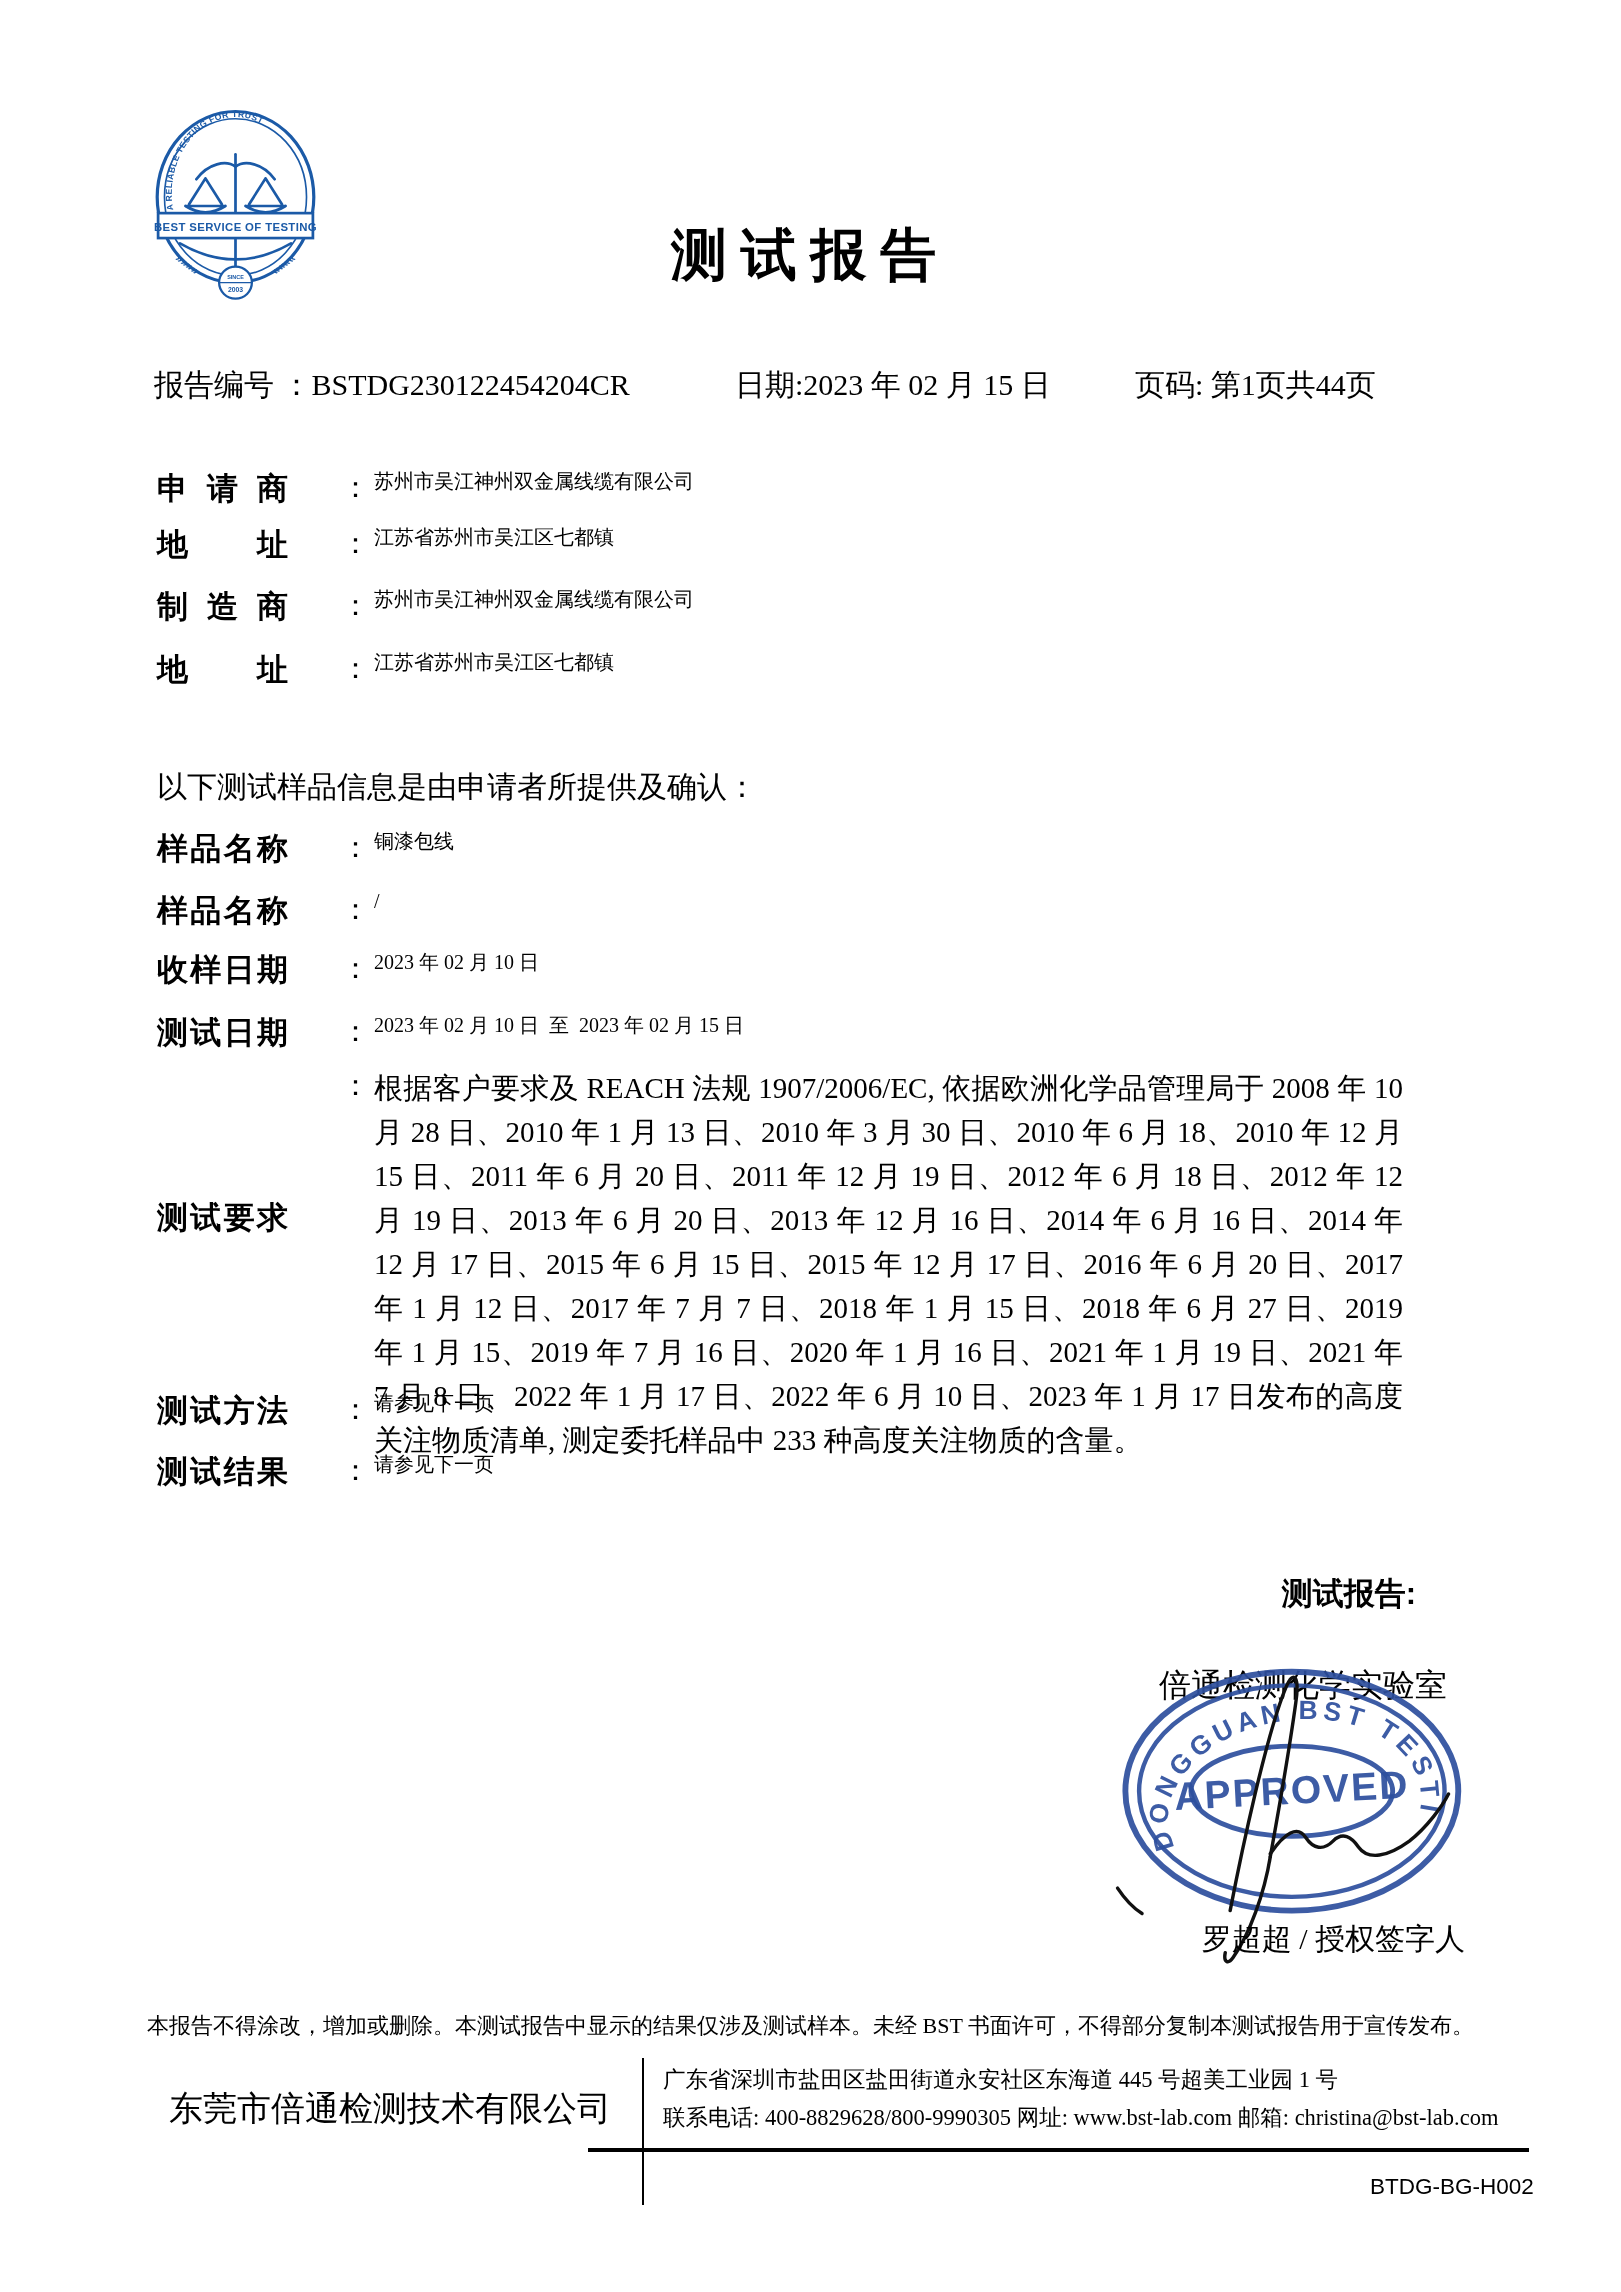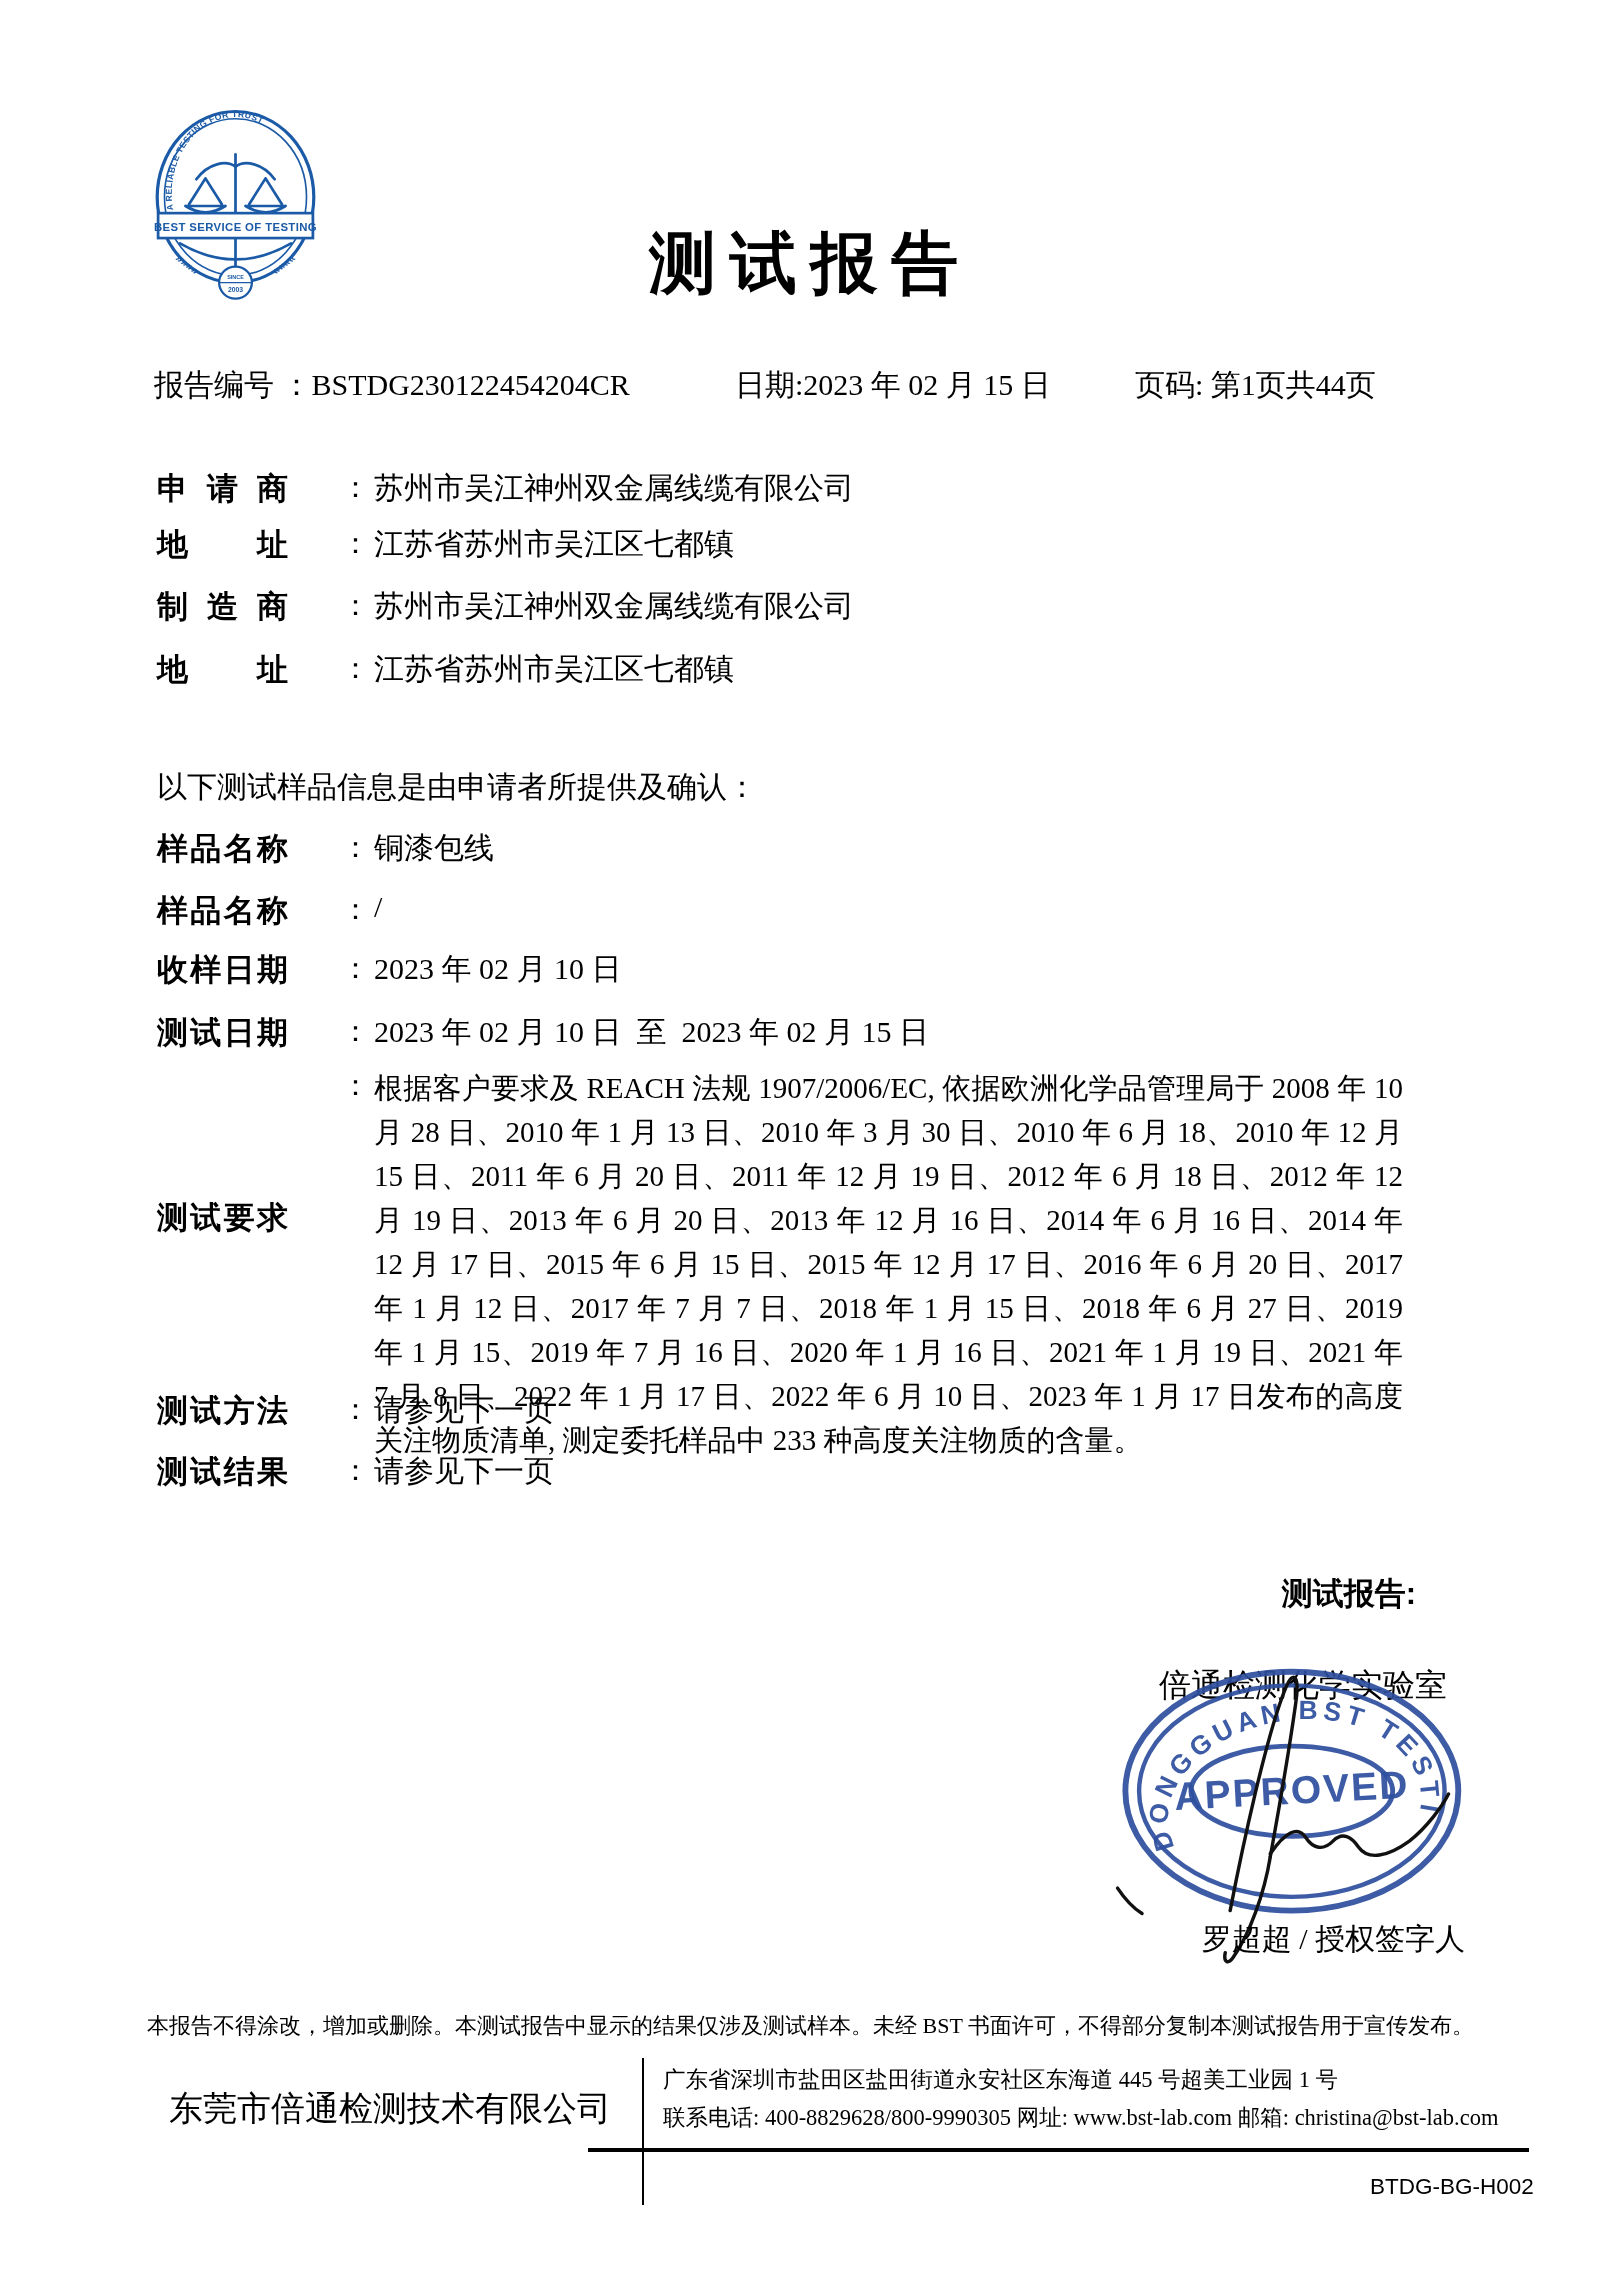--- a/index.html
+++ b/index.html
@@ -1,29 +1,29 @@
 <!DOCTYPE html>
 <html><head>
 <meta charset="utf-8">
 <style>
   html,body{margin:0;padding:0;background:#e8e8e8;}
   .page{position:relative;width:1621px;height:2293px;background:#ffffff;margin:0 auto;
         font-family:"Liberation Serif","DejaVu Serif",serif;color:#000;overflow:hidden;}
   .abs{position:absolute;}
-  .doc-title{left:0;right:0;top:218px;text-align:center;font-size:67px;font-weight:bold;
+  .doc-title{left:0;right:0;top:218px;text-align:center;font-size:56px;font-weight:bold;
              letter-spacing:13.7px;font-family:"Liberation Serif","DejaVu Serif",serif;}
   .meta-row{left:0;top:365px;width:100%;height:43px;font-size:30px;}
   .meta-report{left:154px;top:0;}
   .meta-date{left:735px;top:0;}
   .meta-page{left:1135px;top:0;}
   .frow{left:0;width:100%;height:43px;}
   .flabel{position:absolute;left:157px;width:131px;font-family:"Liberation Sans","DejaVu Sans",sans-serif;
           font-weight:bold;font-size:31px;text-align:justify;text-align-last:justify;}
   .fcolon{position:absolute;left:341px;font-size:29px;}
-  .fvalue{position:absolute;left:374px;font-size:30px;white-space:pre-wrap;}
+  .fvalue{position:absolute;left:374px;font-size:20px;white-space:pre-wrap;}
   .intro{left:157px;top:767px;font-size:30px;}
   .para{position:absolute;left:374px;top:0;width:1029px;font-size:29px;line-height:44px;
         text-align:justify;white-space:normal;}
   .sig-head{right:205px;top:1573px;font-size:31px;font-weight:bold;
             font-family:"Liberation Sans","DejaVu Sans",sans-serif;}
   .sig-lab{right:174px;top:1664px;font-size:32px;}
   .sig-name{right:156px;top:1919px;font-size:30px;}
   .disclaimer{left:0;right:0;top:2011px;text-align:center;font-size:22px;}
   .foot-company{left:169px;top:2086px;font-size:34px;font-weight:normal;
                 font-family:"Liberation Sans","DejaVu Sans",sans-serif;}

